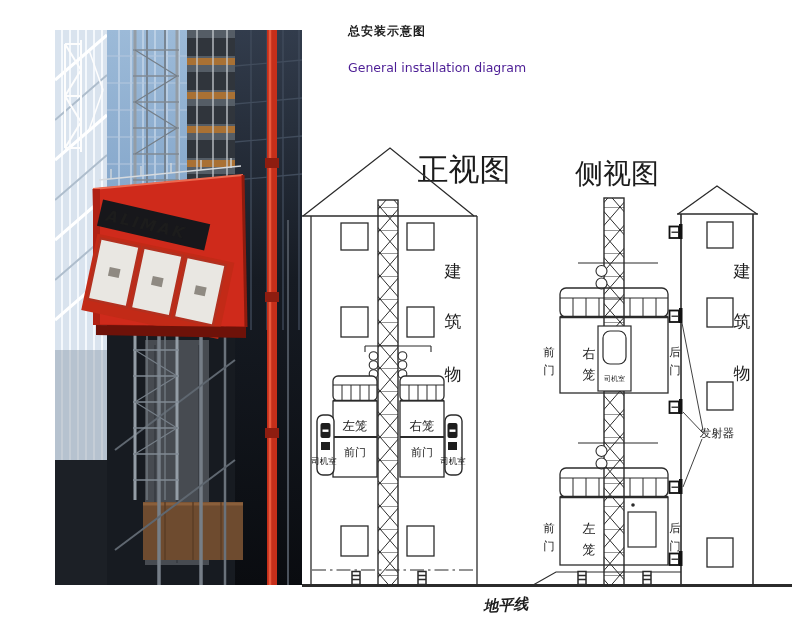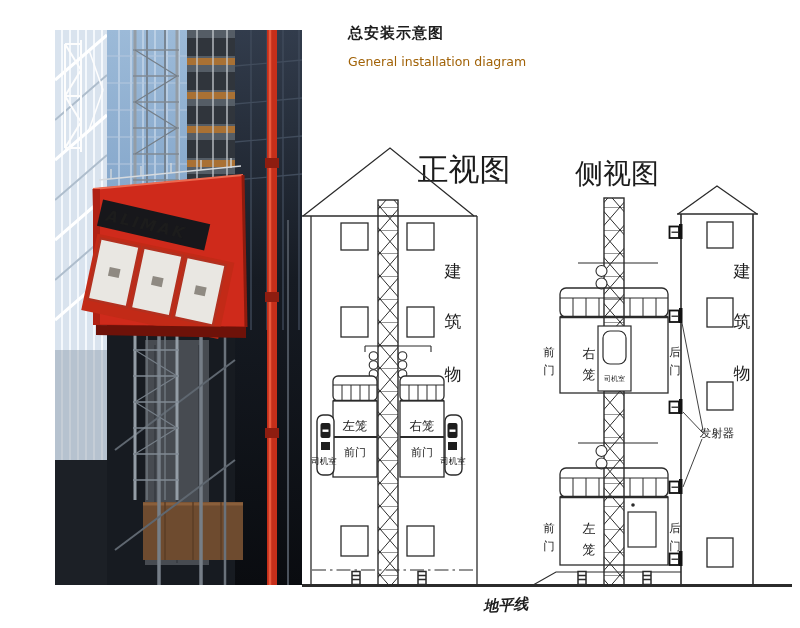--- a/index.html
+++ b/index.html
@@ -1,22 +1,22 @@
 <!DOCTYPE html>
 <html><head>
 <meta charset="utf-8">
 <style>
   html,body{margin:0;padding:0;background:#ffffff;}
   body{font-family:"DejaVu Sans",sans-serif;}
   .page{position:relative;width:800px;height:628px;background:#ffffff;overflow:hidden;}
   .photo-svg{position:absolute;left:55px;top:30px;}
   .diagram-svg{position:absolute;left:0;top:0;}
   .header{position:absolute;left:348px;top:24px;line-height:1.25;}
-  .title-zh{font-size:15px;font-weight:700;color:#1c1c1c;letter-spacing:1px;}
-  .title-en{font-size:12.5px;color:#a16207;margin-top:11px;}
+  .title-zh{font-size:12px;font-weight:700;color:#1c1c1c;letter-spacing:1px;}
+  .title-en{font-size:12.5px;color:#4c1d95;margin-top:21px;}
   text{fill:#1c1c1c;}
   .dline{stroke:#2b2b2b;fill:none;}
 </style>
 </head>
 <body>
 
 <div class="page">
 
   <svg class="photo-svg" width="247" height="555" viewBox="0 0 247 555">
     <defs>

